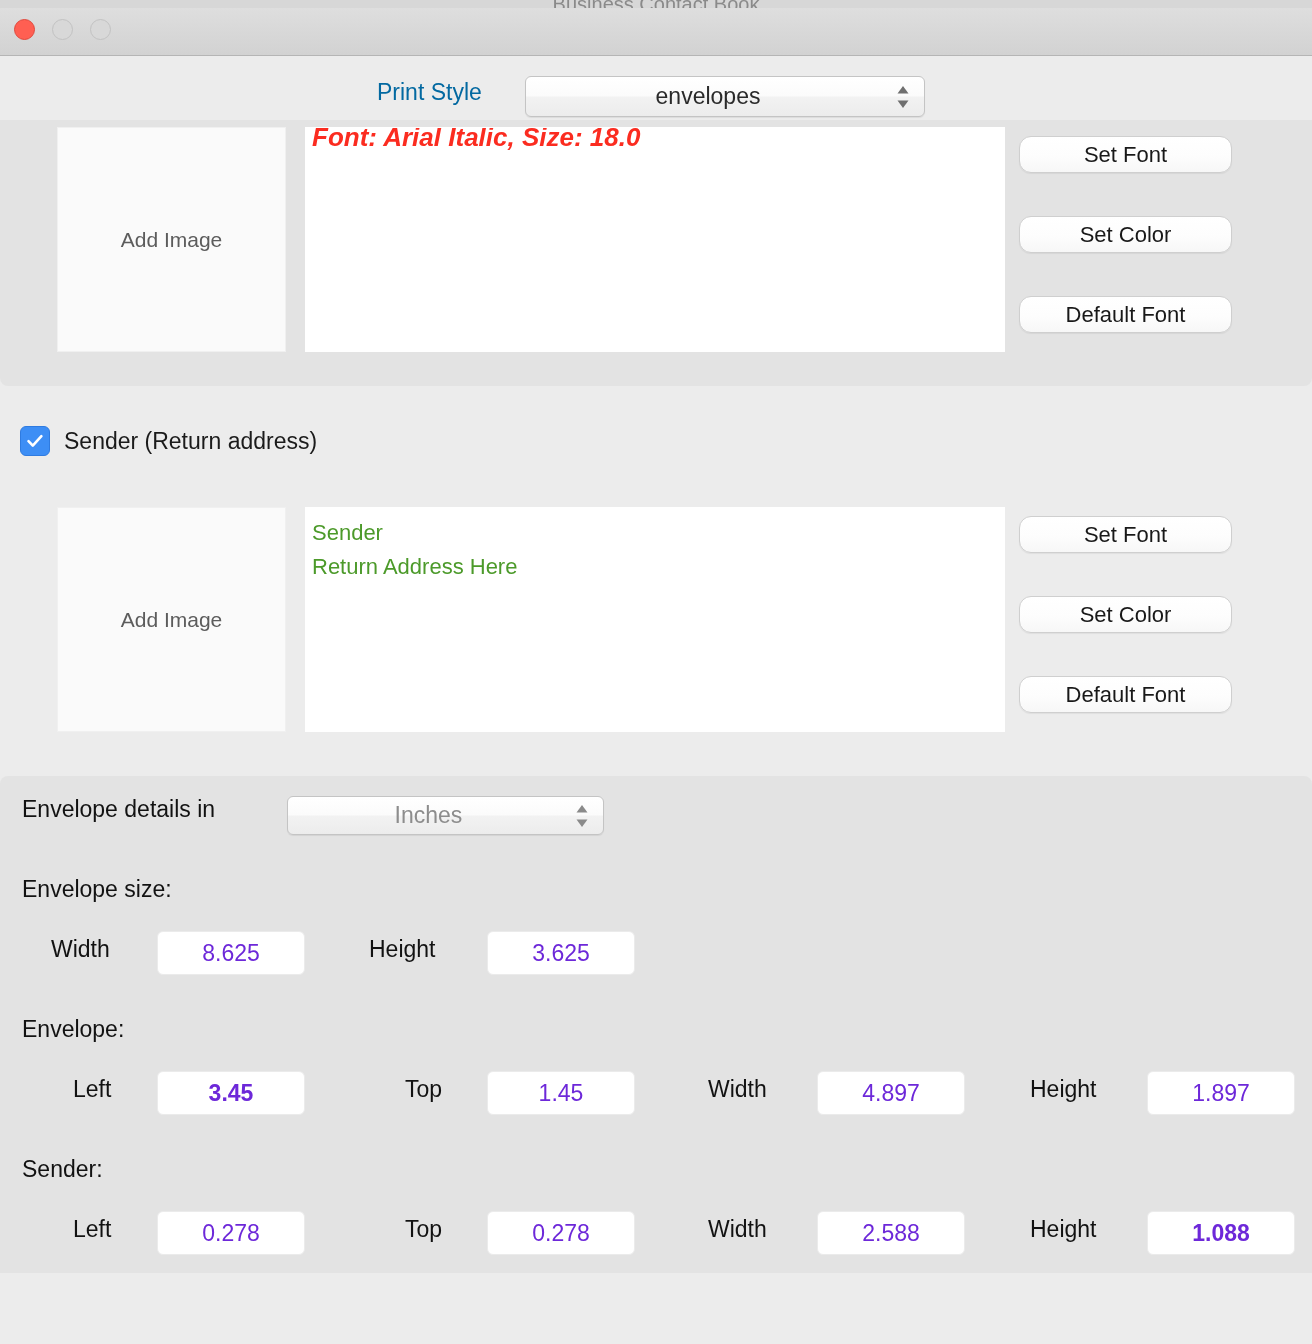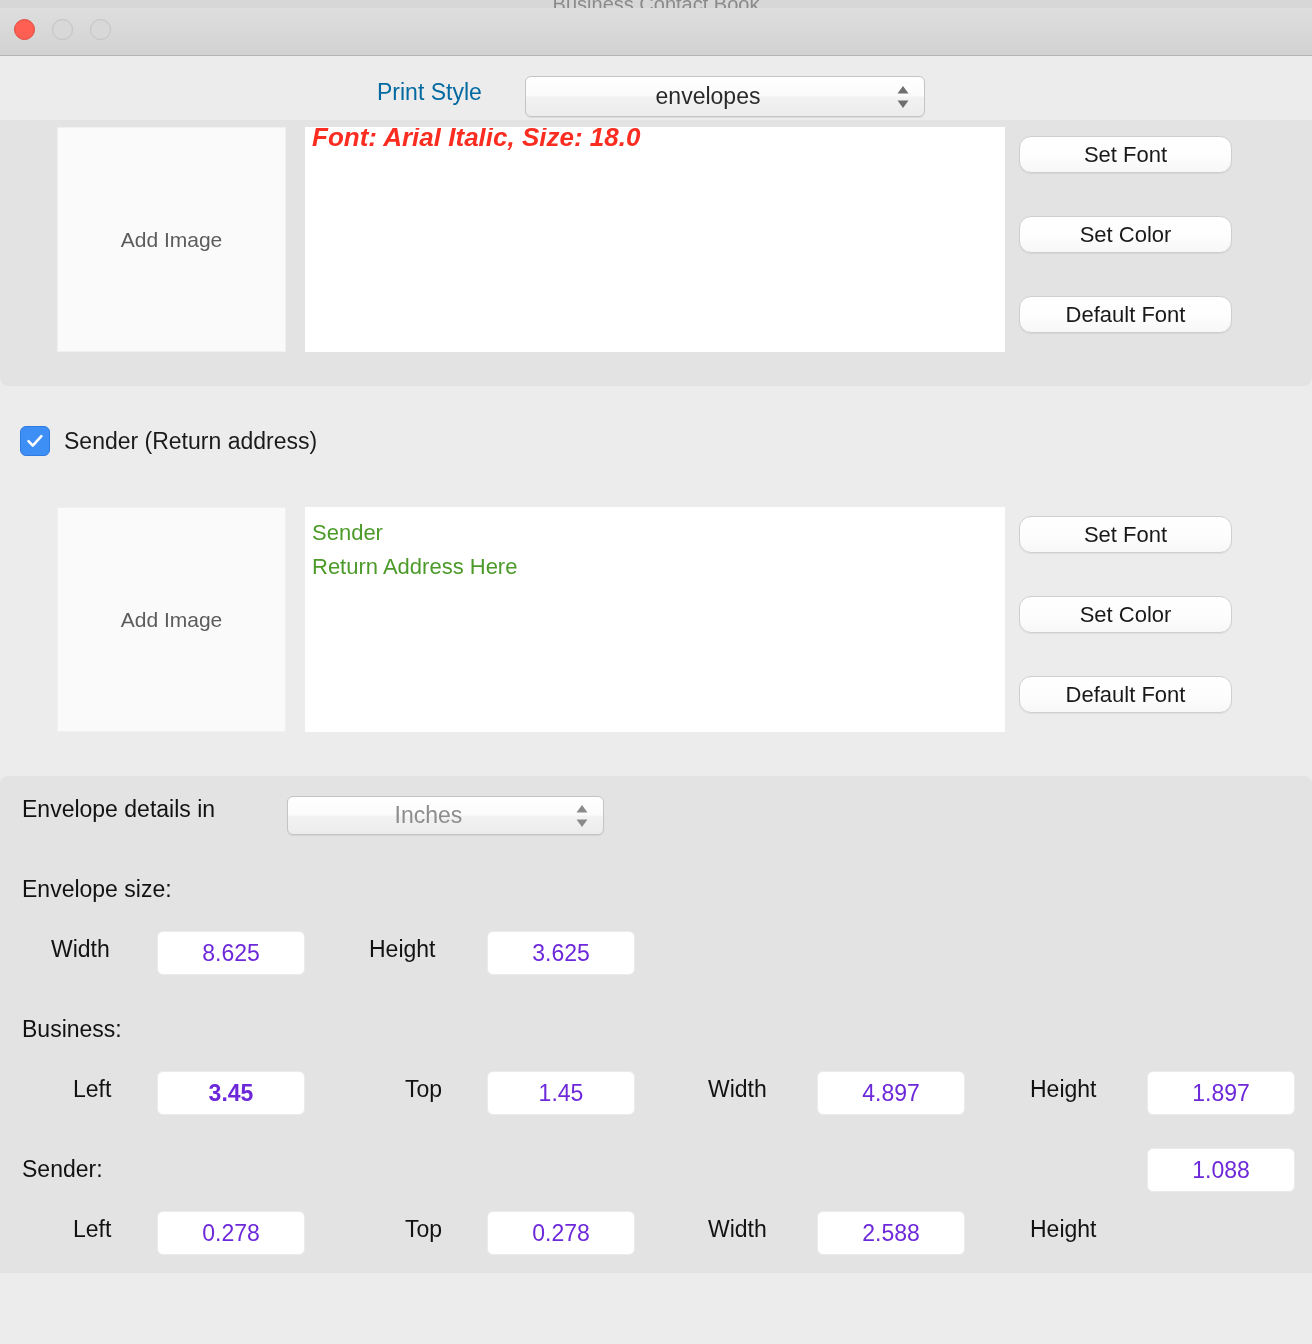--- a/index.html
+++ b/index.html
@@ -335,21 +335,21 @@
   </div>
 
   <div class="sect-label" style="left:22px; top:868px;">Envelope size:</div>
 
   <div class="field-label" style="left:51px; top:928px;">Width</div>
   <div class="textfield" style="left:157px; top:923px; width:148px; height:44px;">8.625</div>
 
   <div class="field-label" style="left:369px; top:928px;">Height</div>
   <div class="textfield" style="left:487px; top:923px; width:148px; height:44px;">3.625</div>
 
-  <div class="sect-label" style="left:22px; top:1008px;">Business:</div>
+  <div class="sect-label" style="left:22px; top:1008px;">Envelope:</div>
 
   <div class="field-label" style="left:73px; top:1068px;">Left</div>
   <div class="textfield" style="left:157px; top:1063px; width:148px; height:44px;font-weight:bold;">3.45</div>
 
   <div class="field-label" style="left:405px; top:1068px;">Top</div>
   <div class="textfield" style="left:487px; top:1063px; width:148px; height:44px;">1.45</div>
 
   <div class="field-label" style="left:708px; top:1068px;">Width</div>
   <div class="textfield" style="left:817px; top:1063px; width:148px; height:44px;">4.897</div>
 
@@ -361,17 +361,17 @@
   <div class="field-label" style="left:73px; top:1208px;">Left</div>
   <div class="textfield" style="left:157px; top:1203px; width:148px; height:44px;">0.278</div>
 
   <div class="field-label" style="left:405px; top:1208px;">Top</div>
   <div class="textfield" style="left:487px; top:1203px; width:148px; height:44px;">0.278</div>
 
   <div class="field-label" style="left:708px; top:1208px;">Width</div>
   <div class="textfield" style="left:817px; top:1203px; width:148px; height:44px;">2.588</div>
 
   <div class="field-label" style="left:1030px; top:1208px;">Height</div>
-  <div class="textfield" style="left:1147px; top:1140px; width:148px; height:44px;">1.088</div>
+  <div class="textfield" style="left:1147px; top:1203px; width:148px; height:44px;font-weight:bold;">1.088</div>
 
   <div class="bottombar"></div>
 
 </div>
 
 </body></html>

